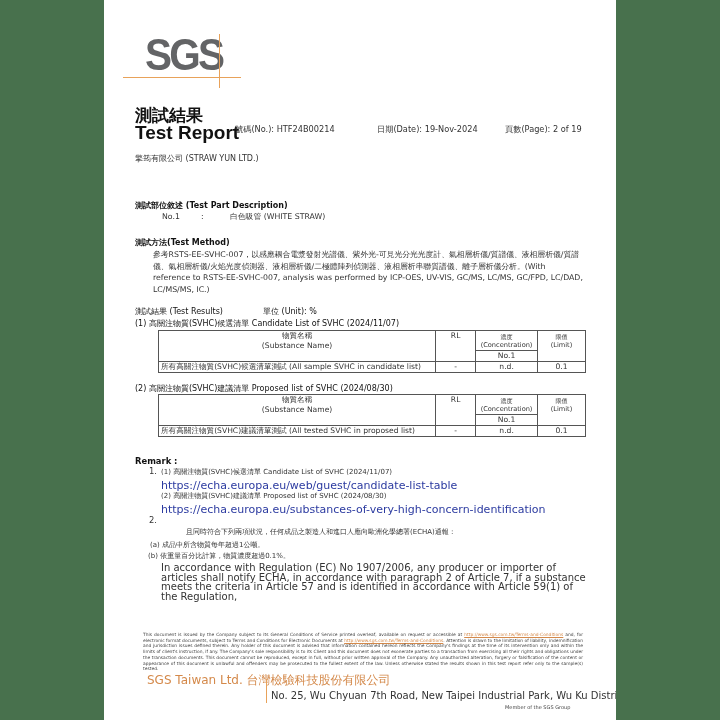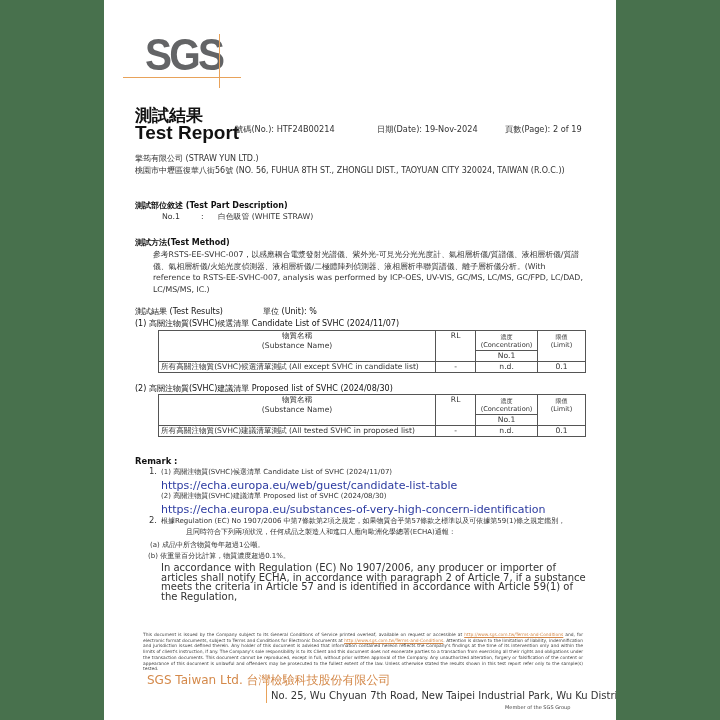--- a/index.html
+++ b/index.html
@@ -95,26 +95,25 @@
   <div class="logo-text">SGS</div>
   <div class="logo-hline"></div>
   <div class="logo-vline"></div>
 
   <div class="abs title-zh">測試結果</div>
   <div class="abs title-en">Test Report</div>
   <div class="abs meta" style="left:130px;">號碼(No.): HTF24B00214</div>
   <div class="abs meta" style="left:272px;">日期(Date): 19-Nov-2024</div>
   <div class="abs meta" style="left:400px;">頁數(Page): 2 of 19</div>
   <div class="abs company">擎筠有限公司 (STRAW YUN LTD.)</div>
-  <div class="abs address">桃園市中壢區復華八街56號 (NO. 56, FUHUA 8TH ST., ZHONGLI DIST., TAOYUAN CITY 320024,  TAIWAN (R.O.C.))</div>
 
   <div class="abs sec-head" style="left:30px; top:200px;">測試部位敘述 (Test Part Description)</div>
   <div class="abs body-txt" style="left:57px; top:211px;">No.1</div>
   <div class="abs body-txt" style="left:96px; top:211px;">:</div>
-  <div class="abs body-txt" style="left:113px; top:211px;">白色吸管 (WHITE STRAW)</div>
+  <div class="abs body-txt" style="left:125px; top:211px;">白色吸管 (WHITE STRAW)</div>
 
   <div class="abs sec-head" style="left:30px; top:237px;">測試方法(Test Method)</div>
   <div class="method">參考RSTS-EE-SVHC-007，以感應耦合電漿發射光譜儀、紫外光-可見光分光光度計、氣相層析儀/質譜儀、液相層析儀/質譜儀、氣相層析儀/火焰光度偵測器、液相層析儀/二極體陣列偵測器、液相層析串聯質譜儀、離子層析儀分析。(With reference to RSTS-EE-SVHC-007, analysis was performed by ICP-OES, UV-VIS, GC/MS, LC/MS, GC/FPD, LC/DAD, LC/MS/MS, IC.)</div>
 
   <div class="abs sec-head" style="left:30px; top:306px; font-weight:normal; color:#111;">測試結果 (Test Results)</div>
   <div class="abs sec-head" style="left:158px; top:306px; font-weight:normal; color:#111;">單位 (Unit): %</div>
 
   <div class="abs sec-head" style="left:30px; top:318px; font-weight:normal; color:#111;">(1) 高關注物質(SVHC)候選清單 Candidate List of SVHC (2024/11/07)</div>
   <table class="res" style="top:330px;">
     <tbody>
@@ -130,21 +129,21 @@
       </td>
       <td class="w-lim" rowspan="2" style="line-height:9px; padding-top:1px;">
         <div style="font-size:6px;">限值</div>
         <div style="font-size:6.6px;">(Limit)</div>
       </td>
     </tr>
     <tr>
       <td>No.1</td>
     </tr>
     <tr>
-      <td class="name-left">所有高關注物質(SVHC)候選清單測試 (All except SVHC in candidate list)</td>
+      <td class="name-left">所有高關注物質(SVHC)候選清單測試 (All sample SVHC in candidate list)</td>
       <td>-</td>
       <td>n.d.</td>
       <td>0.1</td>
     </tr>
   </tbody>
     </table>
 
   <div class="abs sec-head" style="left:30px; top:383px; font-weight:normal; color:#111;">(2) 高關注物質(SVHC)建議清單 Proposed list of SVHC (2024/08/30)</div>
   <table class="res" style="top:394px;">
     <tbody>
@@ -177,21 +176,20 @@
 
   <div class="abs remark-head">Remark :</div>
 
   <div class="abs r-num" style="left:44px; top:466px;">1.</div>
   <div class="abs r-line" style="left:56px; top:467px;">(1) 高關注物質(SVHC)候選清單 Candidate List of SVHC (2024/11/07)</div>
   <div class="abs r-link" style="left:56px; top:479px;">https://echa.europa.eu/web/guest/candidate-list-table</div>
   <div class="abs r-line" style="left:56px; top:491px;">(2) 高關注物質(SVHC)建議清單 Proposed list of SVHC (2024/08/30)</div>
   <div class="abs r-link" style="left:56px; top:503px;">https://echa.europa.eu/substances-of-very-high-concern-identification</div>
 
   <div class="abs r-num" style="left:44px; top:515px;">2.</div>
-  <div class="abs r-line" style="left:56px; top:516px;">根據Regulation (EC) No 1907/2006 中第7條款第2項之規定，如果物質合乎第57條款之標準以及可依據第59(1)條之規定鑑別，</div>
   <div class="abs r-line" style="left:56px; top:527px;margin-left:25px;">且同時符合下列兩項狀況，任何成品之製造人和進口人應向歐洲化學總署(ECHA)通報：</div>
   <div class="abs r-line" style="left:45px; top:540px;">(a) 成品中所含物質每年超過1公噸。</div>
   <div class="abs r-line" style="left:43px; top:551px;">(b) 依重量百分比計算，物質濃度超過0.1%。</div>
   <div class="para" style="left:56px; top:563px;">In accordance with Regulation (EC) No 1907/2006, any producer or importer of articles shall notify ECHA, in accordance with paragraph 2 of Article 7, if a substance meets the criteria in Article 57 and is identified in accordance with Article 59(1) of the Regulation,</div>
 
   <div class="disclaimer"><span>This document is issued by the Company subject to its General Conditions of Service printed overleaf, available on request or accessible at </span><span class="dl">http://www.sgs.com.tw/Terms-and-Conditions</span><span> and, for electronic format documents, subject to Terms and Conditions for Electronic Documents at </span><span class="dl">http://www.sgs.com.tw/Terms-and-Conditions</span><span>. Attention is drawn to the limitation of liability, indemnification and jurisdiction issues defined therein. Any holder of this document is advised that information contained hereon reflects the Company's findings at the time of its intervention only and within the limits of client's instruction, if any. The Company's sole responsibility is to its Client and this document does not exonerate parties to a transaction from exercising all their rights and obligations under the transaction documents. This document cannot be reproduced, except in full, without prior written approval of the Company. Any unauthorized alteration, forgery or falsification of the content or appearance of this document is unlawful and offenders may be prosecuted to the fullest extent of the law. Unless otherwise stated the results shown in this test report refer only to the sample(s) tested.</span></div>
 
   <div class="abs foot-company">SGS Taiwan Ltd.  台灣檢驗科技股份有限公司</div>
   <div class="foot-sep"></div>
   <div class="abs foot-addr2">No. 25, Wu Chyuan 7th Road, New Taipei Industrial Park, Wu Ku District, New Taipei City, Taiwan</div>

